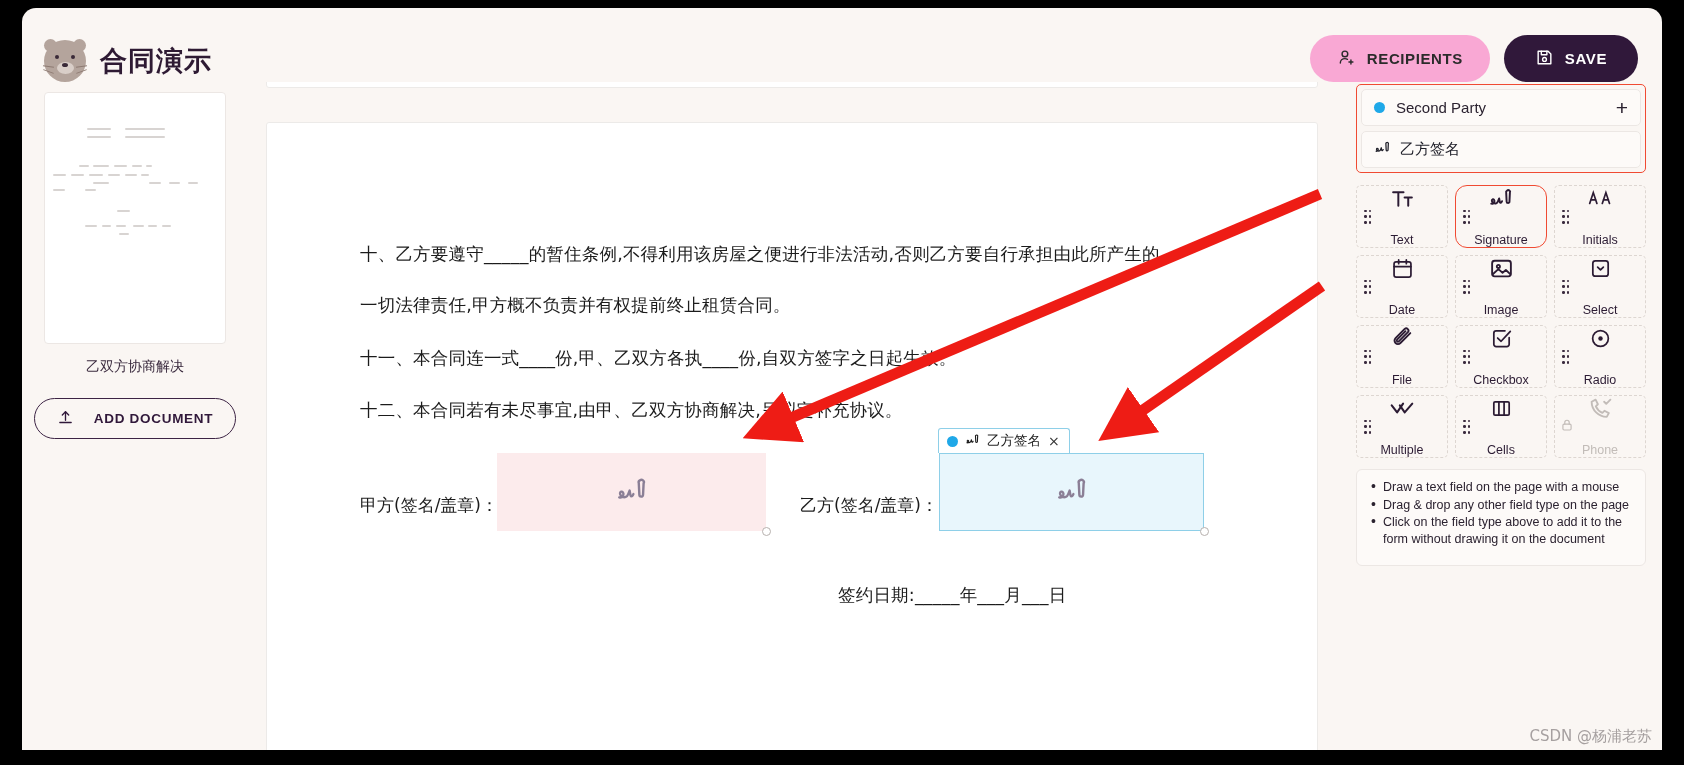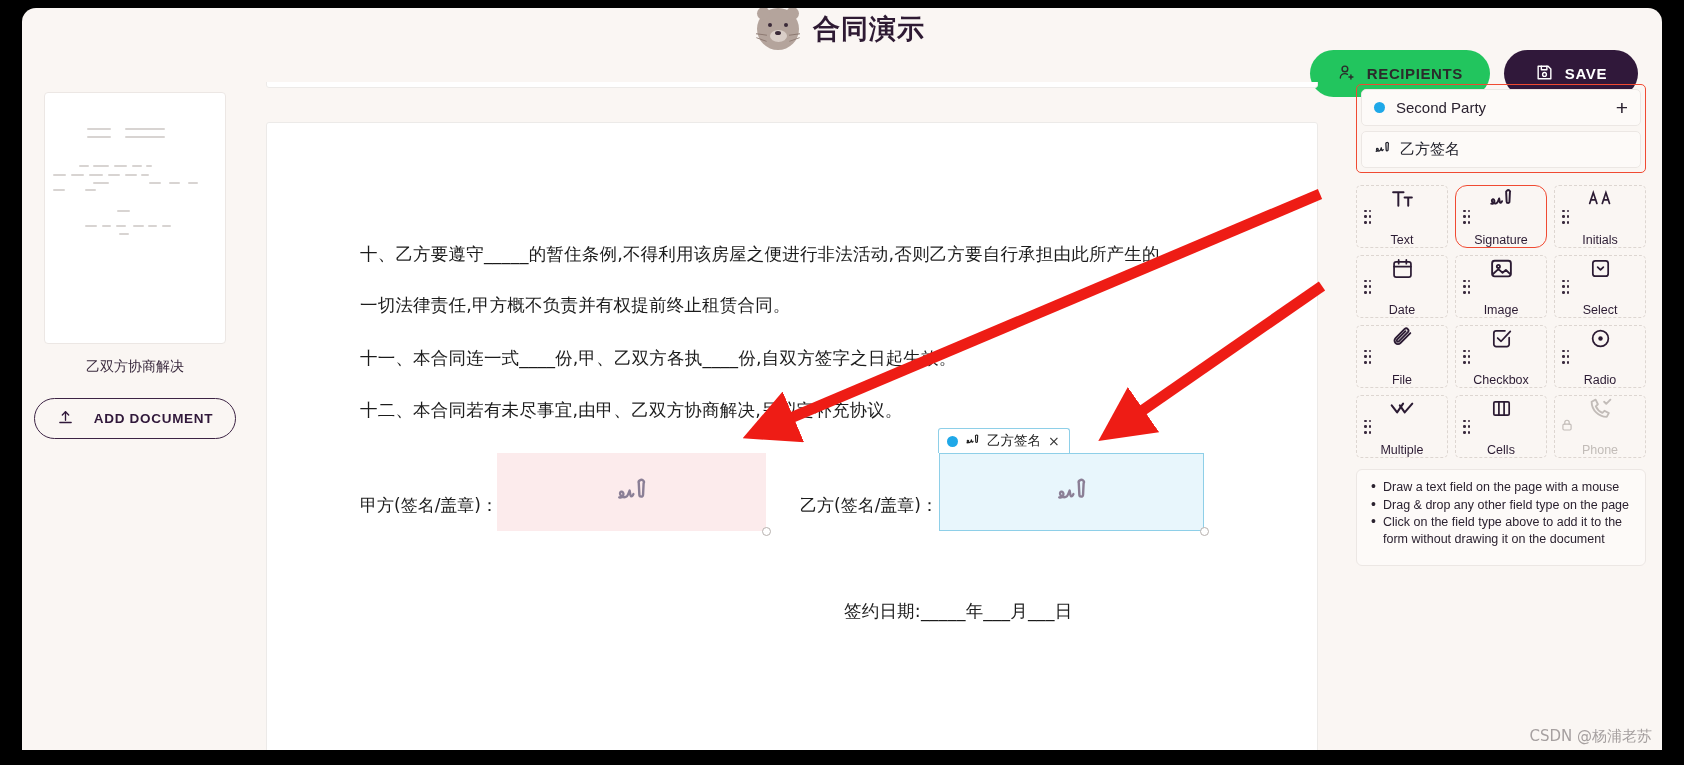--- a/index.html
+++ b/index.html
@@ -23,23 +23,22 @@
     overflow: hidden;
   }
 
   
   #header {
     position: absolute;
     left: 0; top: 0;
     width: 100%;
     height: 74px;
     display: flex;
-    align-items: center;
+    align-items: flex-end;
     padding: 0 24px 0 22px;
-    flex-direction: column;
   }
   .brand {
     display: flex;
     align-items: center;
     gap: 14px;
   }
   .logo-seal {
     width: 42px; height: 42px;
     border-radius: 50%;
     background: #b4a49c;
@@ -75,21 +74,21 @@
     border: none;
     border-radius: 24px;
     height: 47px;
     padding: 0 27px;
     font-size: 15px;
     font-weight: 700;
     letter-spacing: 0.6px;
     cursor: pointer;
     font-family: inherit;
   }
-  .btn-recipients { background: #22c55e; color: #2b2b2b; }
+  .btn-recipients { background: #f9a8d4; color: #2b2b2b; }
   .btn-save { background: #30183a; color: #ffffff; padding: 0 31px; }
 
   
   #sidebar {
     position: absolute;
     left: 0; top: 74px;
     width: 226px;
     bottom: 0;
     padding: 10px 0 0 0;
     text-align: center;
@@ -462,21 +461,21 @@
             <span class="sig-glyph">
               <svg width="34" height="34" viewBox="0 0 24 24" fill="none" stroke="currentColor" stroke-width="1.7" stroke-linecap="round" stroke-linejoin="round">
                 <path d="M3 17.2c1.5.4 2.6-.4 2.9-1.8.3-1.4-.6-2.5-1.6-2.2-.9.3-1 1.6-.2 2.6.9 1.1 2.3 1.5 3.5 1.1.9-.3 1.4-1.2 1.8-2.2l.9-2.3.6 3.2c.1.7.6 1 1.1.7.4-.2.7-.7 1-1.4"></path>
                 <path d="M17.6 5.2a1.7 1.7 0 0 1 2.6 2.1l-.4 8.1a1.3 1.3 0 0 1-2.6 0l-.4-8.1a1.7 1.7 0 0 1 .8-2.1z"></path>
               </svg>
             </span>
           </div>
           <span class="handle"></span>
         </div>
 
-        <div class="doc-line" style="left:571px; top:476px;margin-left:6px;">签约日期:_____年___月___日</div>
+        <div class="doc-line" style="left:571px; top:460px;">签约日期:_____年___月___日</div>
       </div>
     </div>
   </div>
 
   <div id="right-panel">
 
     <div class="recipient-wrap">
       <div class="recipient-head">
         <span class="rc-dot"></span>
         <span>Second Party</span>

